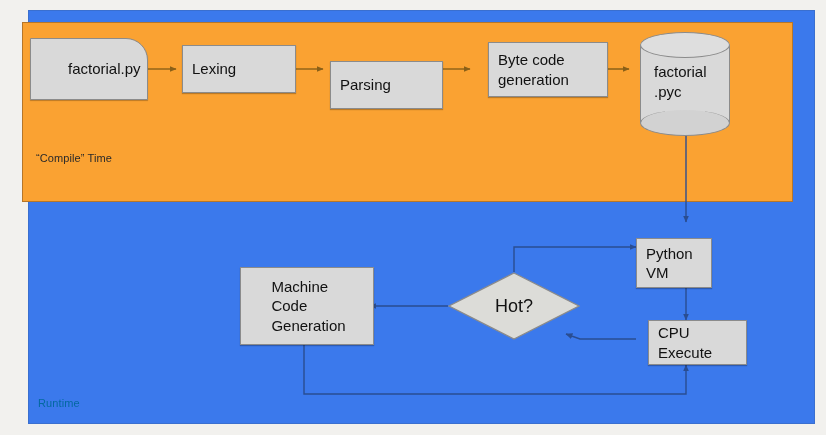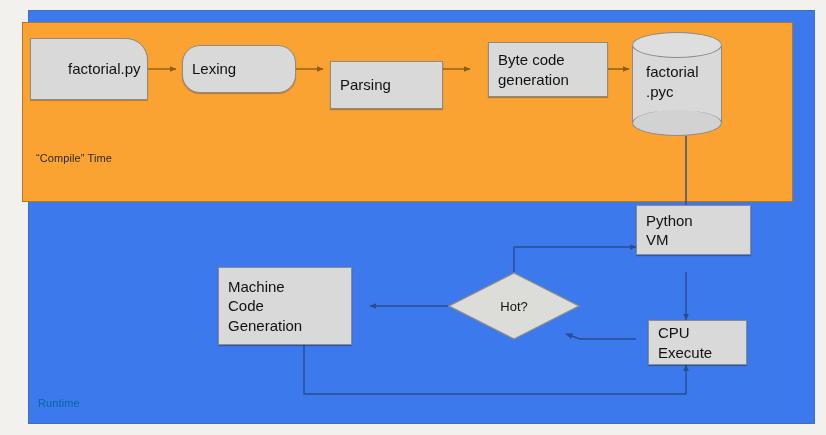--- a/index.html
+++ b/index.html
@@ -72,20 +72,21 @@
 
   
   .node.doc {
     border-top-right-radius: 22px;
     padding-left: 28px;
   }
 
   
   .cylinder {
     position: absolute;
+    margin-left: 8px;
   }
   .cyl-body {
     position: absolute;
     left: 0; right: 0;
     top: 13px;
     bottom: 13px;
     background: #d9d9d9;
     border-left: 1px solid #8b8b8b;
     border-right: 1px solid #8b8b8b;
     box-sizing: border-box;
@@ -116,21 +117,21 @@
   
   .diamond {
     position: absolute;
   }
   .diamond svg { display: block; }
   .diamond .dlbl {
     position: absolute;
     left: 0; right: 0; top: 50%;
     transform: translateY(-50%);
     text-align: center;
-    font-size: 13px;
+    font-size: 18px;
     color: #111;
   }
 
   
   .wires {
     position: absolute;
     left: 0; top: 0;
     width: 826px;
     height: 435px;
     pointer-events: none;
@@ -175,54 +176,54 @@
 
     <path class="w-blue" d="M514,272 L514,247 L636,247" marker-end="url(#arrB)"></path>
 
     <path class="w-blue" d="M304,345 L304,394 L686,394 L686,365" marker-end="url(#arrB)"></path>
   </svg>
 
   <div class="node doc" style="left:30px;  top:38px;  width:118px; height:62px;">
     <span class="lbl">factorial.py</span>
   </div>
 
-  <div class="node" style="left:182px; top:45px;  width:114px; height:48px;border-radius:18px;">
+  <div class="node" style="left:182px; top:45px;  width:114px; height:48px;">
     <span class="lbl">Lexing</span>
   </div>
 
   <div class="node" style="left:330px; top:45px;  width:113px; height:48px;margin-top:16px;">
     <span class="lbl">Parsing</span>
   </div>
 
   <div class="node" style="left:476px; top:42px;  width:120px; height:55px;margin-left:12px;">
     <span class="lbl">Byte code
 generation</span>
   </div>
 
   <div class="cylinder" style="left:632px; top:32px; width:90px; height:104px;">
     <div class="cyl-body"></div>
     <div class="cyl-bot"></div>
     <div class="cyl-top"></div>
     <div class="cyl-label">factorial
 .pyc</div>
   </div>
 
-  <div class="node" style="left:636px; top:205px; width:115px; height:50px;">
+  <div class="node" style="left:636px; top:238px; width:76px; height:50px;">
     <span class="lbl">Python
 VM</span>
   </div>
 
   <div class="diamond" style="left:448px; top:272px; width:132px; height:68px;">
     <svg width="132" height="68" viewBox="0 0 132 68">
       <polygon points="66,1 131,34 66,67 1,34" fill="#dcdcd8" stroke="#8b8b8b" stroke-width="1.4"></polygon>
     </svg>
     <div class="dlbl">Hot?</div>
   </div>
 
-  <div class="node" style="left:218px; top:267px; width:134px; height:78px;">
+  <div class="node" style="left:240px; top:267px; width:134px; height:78px;justify-content:center;">
     <span class="lbl">Machine
 Code
 Generation</span>
   </div>
 
   <div class="node" style="left:648px; top:320px; width:99px; height:45px;">
     <span class="lbl">CPU
 Execute</span>
   </div>
 

